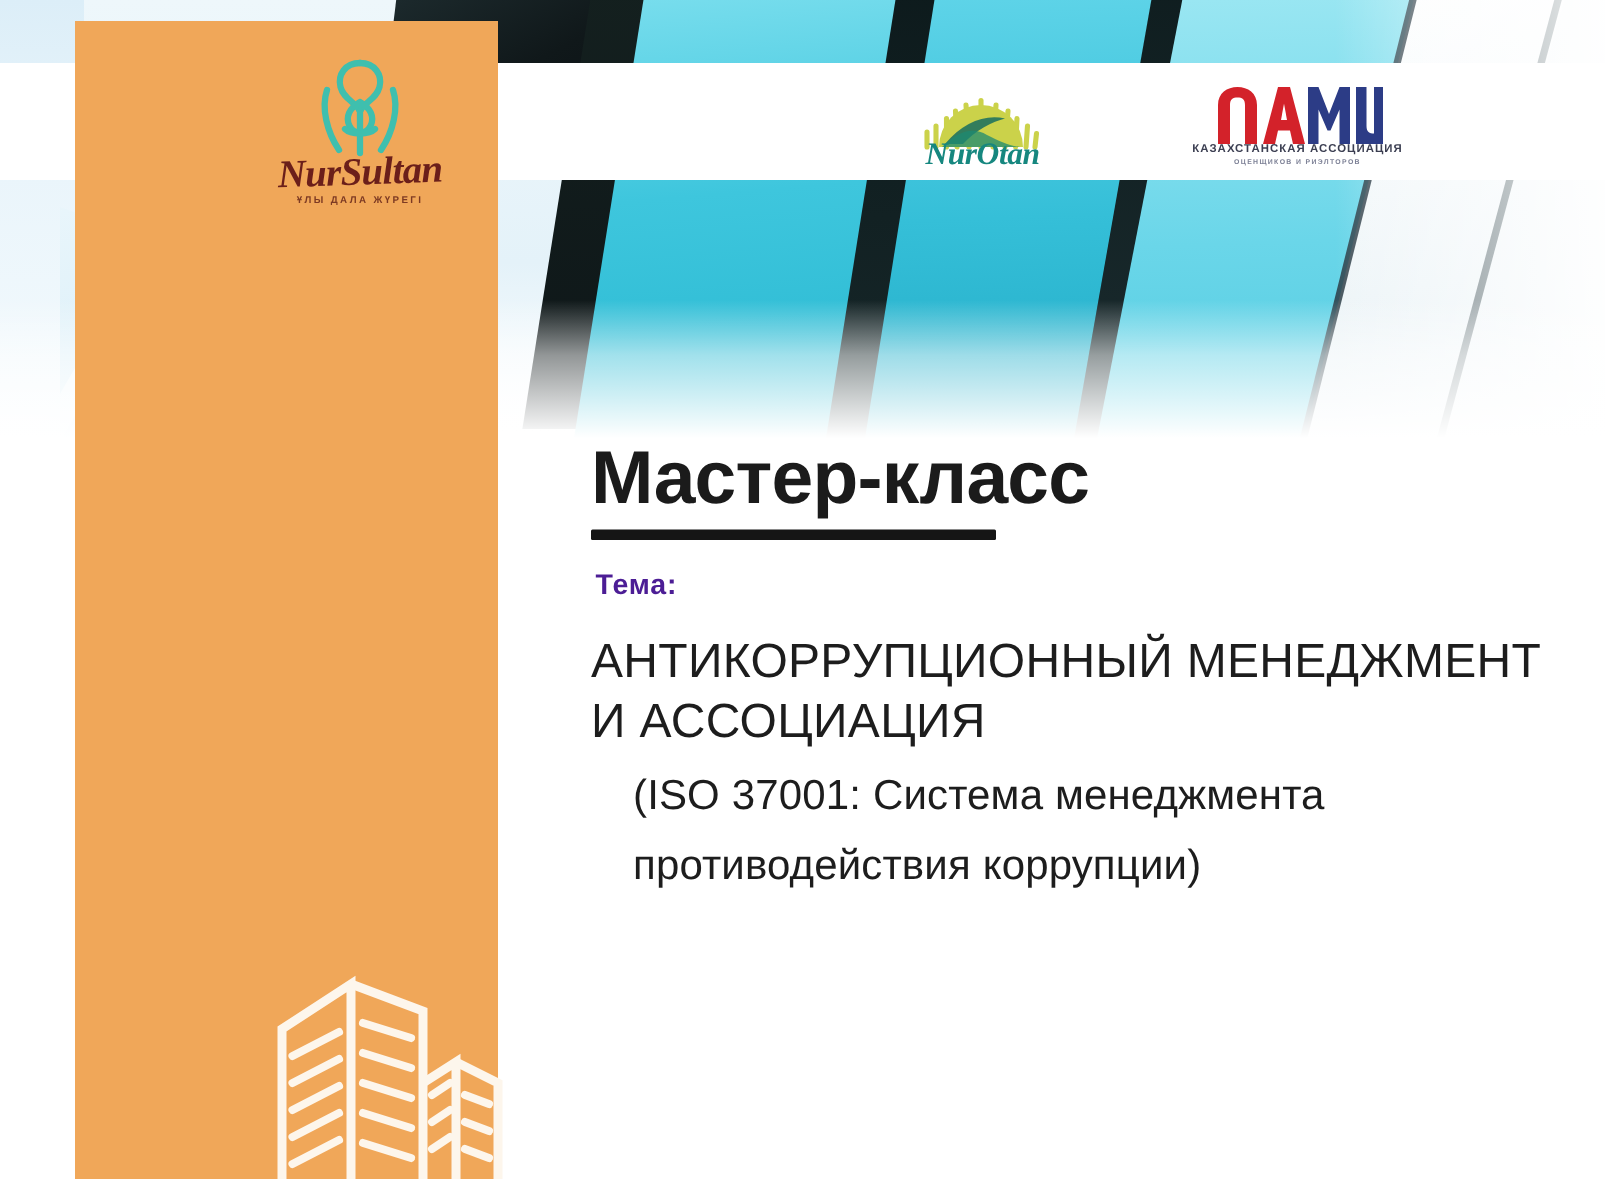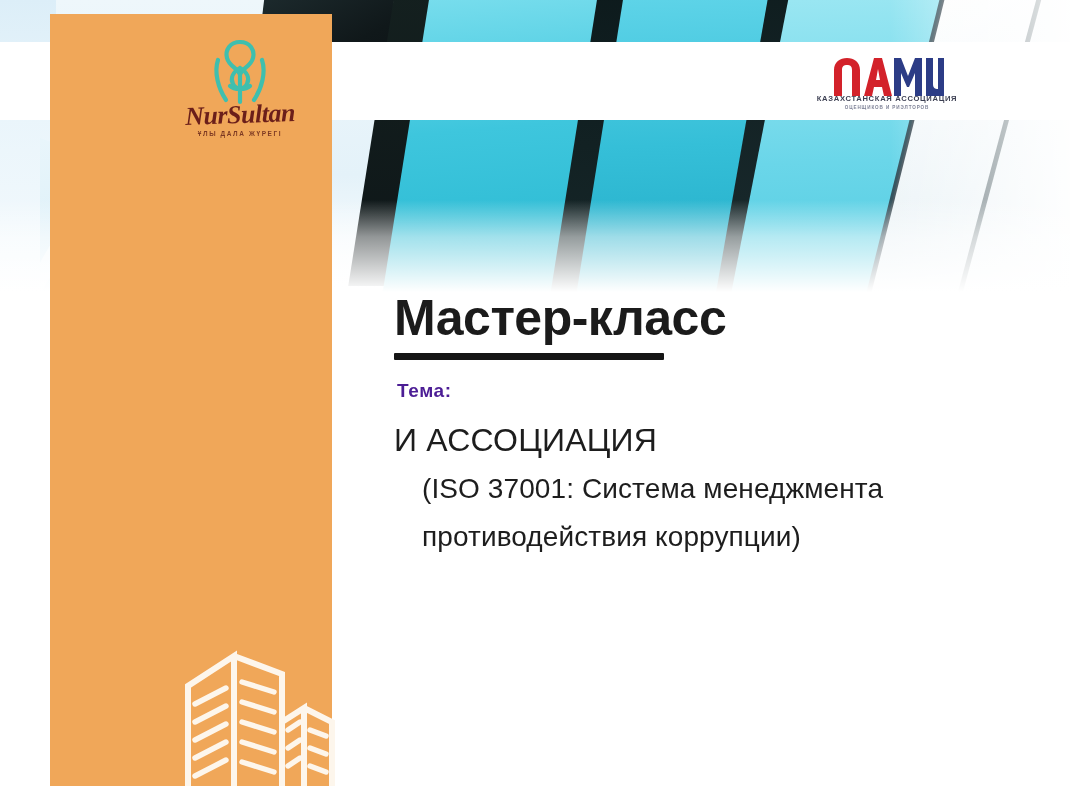--- a/index.html
+++ b/index.html
@@ -172,21 +172,21 @@
   .no-word {
     position:absolute; left:0; top:42px; width:118px; text-align:center;
     font-family:"Liberation Serif", serif;
     font-style:italic; font-weight:700;
     font-size:21px; color:#16877f;
     letter-spacing:-.3px;
   }
 
   
   .damu-logo {
-    position:absolute; left:808px; top:54px;
+    position:absolute; left:786px; top:54px;
     width:158px; height:62px;
   }
   .damu-mark {
     position:absolute; left:22px; top:0; width:116px; height:42px;
   }
   .damu-l1 {
     position:absolute; left:0; top:40px; width:158px; text-align:center;
     font-size:7.6px; font-weight:700; color:#3c3f52; letter-spacing:.7px;
   }
   .damu-l2 {
@@ -289,20 +289,41 @@
         <path d="M110 104 L122 96"></path>
           <path d="M110 122 L122 114"></path>
         <path d="M110 140 L122 132"></path>
         <path d="M132 104 L148 110"></path>
           <path d="M132 122 L148 128"></path>
         <path d="M132 140 L148 146"></path>
       </g>
     </svg>
   </div>
 
+  <div class="nurotan-logo">
+    <svg class="no-emblem" viewBox="0 0 96 52">
+      <g stroke="#CBD24A" stroke-width="3.4" stroke-linecap="round">
+        <path d="M12 50 L12 40"></path>
+          <path d="M18 50 L18 36"></path>
+        <path d="M25 50 L25 31"></path>
+          <path d="M32 50 L31 26"></path>
+        <path d="M40 50 L38 22"></path>
+          <path d="M48 50 L48 19"></path>
+        <path d="M56 50 L58 22"></path>
+          <path d="M64 50 L66 26"></path>
+        <path d="M71 50 L72 31"></path>
+          <path d="M78 50 L79 36"></path>
+        <path d="M84 50 L85 41"></path>
+      </g>
+      <path d="M20 50 A28 28 0 0 1 76 50 Z" fill="#CBD24A"></path>
+      <path d="M24 48 C36 34 50 28 64 31 C56 33 44 39 36 48 Z" fill="#176e5f" opacity=".85"></path>
+      <path d="M22 50 C32 40 42 36 52 42 C60 46 66 49 74 50 Z" fill="#1d8a72" opacity=".75"></path>
+    </svg>
+    <div class="no-word">NurOtan</div>
+  </div>
 
   <div class="damu-logo">
     <svg class="damu-mark" viewBox="0 0 116 42">
       <path d="M4 42 L4 16 C4 8 10 4 17 4 C24 4 30 8 30 16 L30 42 L22 42 L22 16 C22 12 20 11 17 11 C14 11 12 12 12 16 L12 42 Z" fill="#D3222A"></path>
       <path d="M34 42 L44 4 L52 4 L62 42 L54 42 L52 33 L44 33 L42 42 Z" fill="#D3222A"></path>
       <path d="M46 26 L48 15 L50 26 Z" fill="#ffffff"></path>
       <path d="M64 42 L64 4 L71 4 L78 22 L85 4 L92 4 L92 42 L85 42 L85 19 L79 33 L77 33 L71 19 L71 42 Z" fill="#2C3C86"></path>
       <path d="M96 4 L103 4 L103 30 C103 34 105 35 108 35 L108 4 L114 4 L114 42 L96 42 Z" fill="#2C3C86"></path>
     </svg>
     <div class="damu-l1">КАЗАХСТАНСКАЯ АССОЦИАЦИЯ</div>
@@ -310,18 +331,19 @@
   </div>
 
   <div class="title-block">
     <div class="master-title">Мастер-класс</div>
     <div class="title-rule"></div>
   </div>
 
   <div class="topic-label">Тема:</div>
 
   <div class="topic-body">
+    <div class="topic-main">АНТИКОРРУПЦИОННЫЙ МЕНЕДЖМЕНТ</div>
     <div class="topic-main">И АССОЦИАЦИЯ</div>
     <div class="topic-sub">(ISO 37001: Система менеджмента</div>
     <div class="topic-sub">противодействия коррупции)</div>
   </div>
 
 </div>
 
 </body></html>

